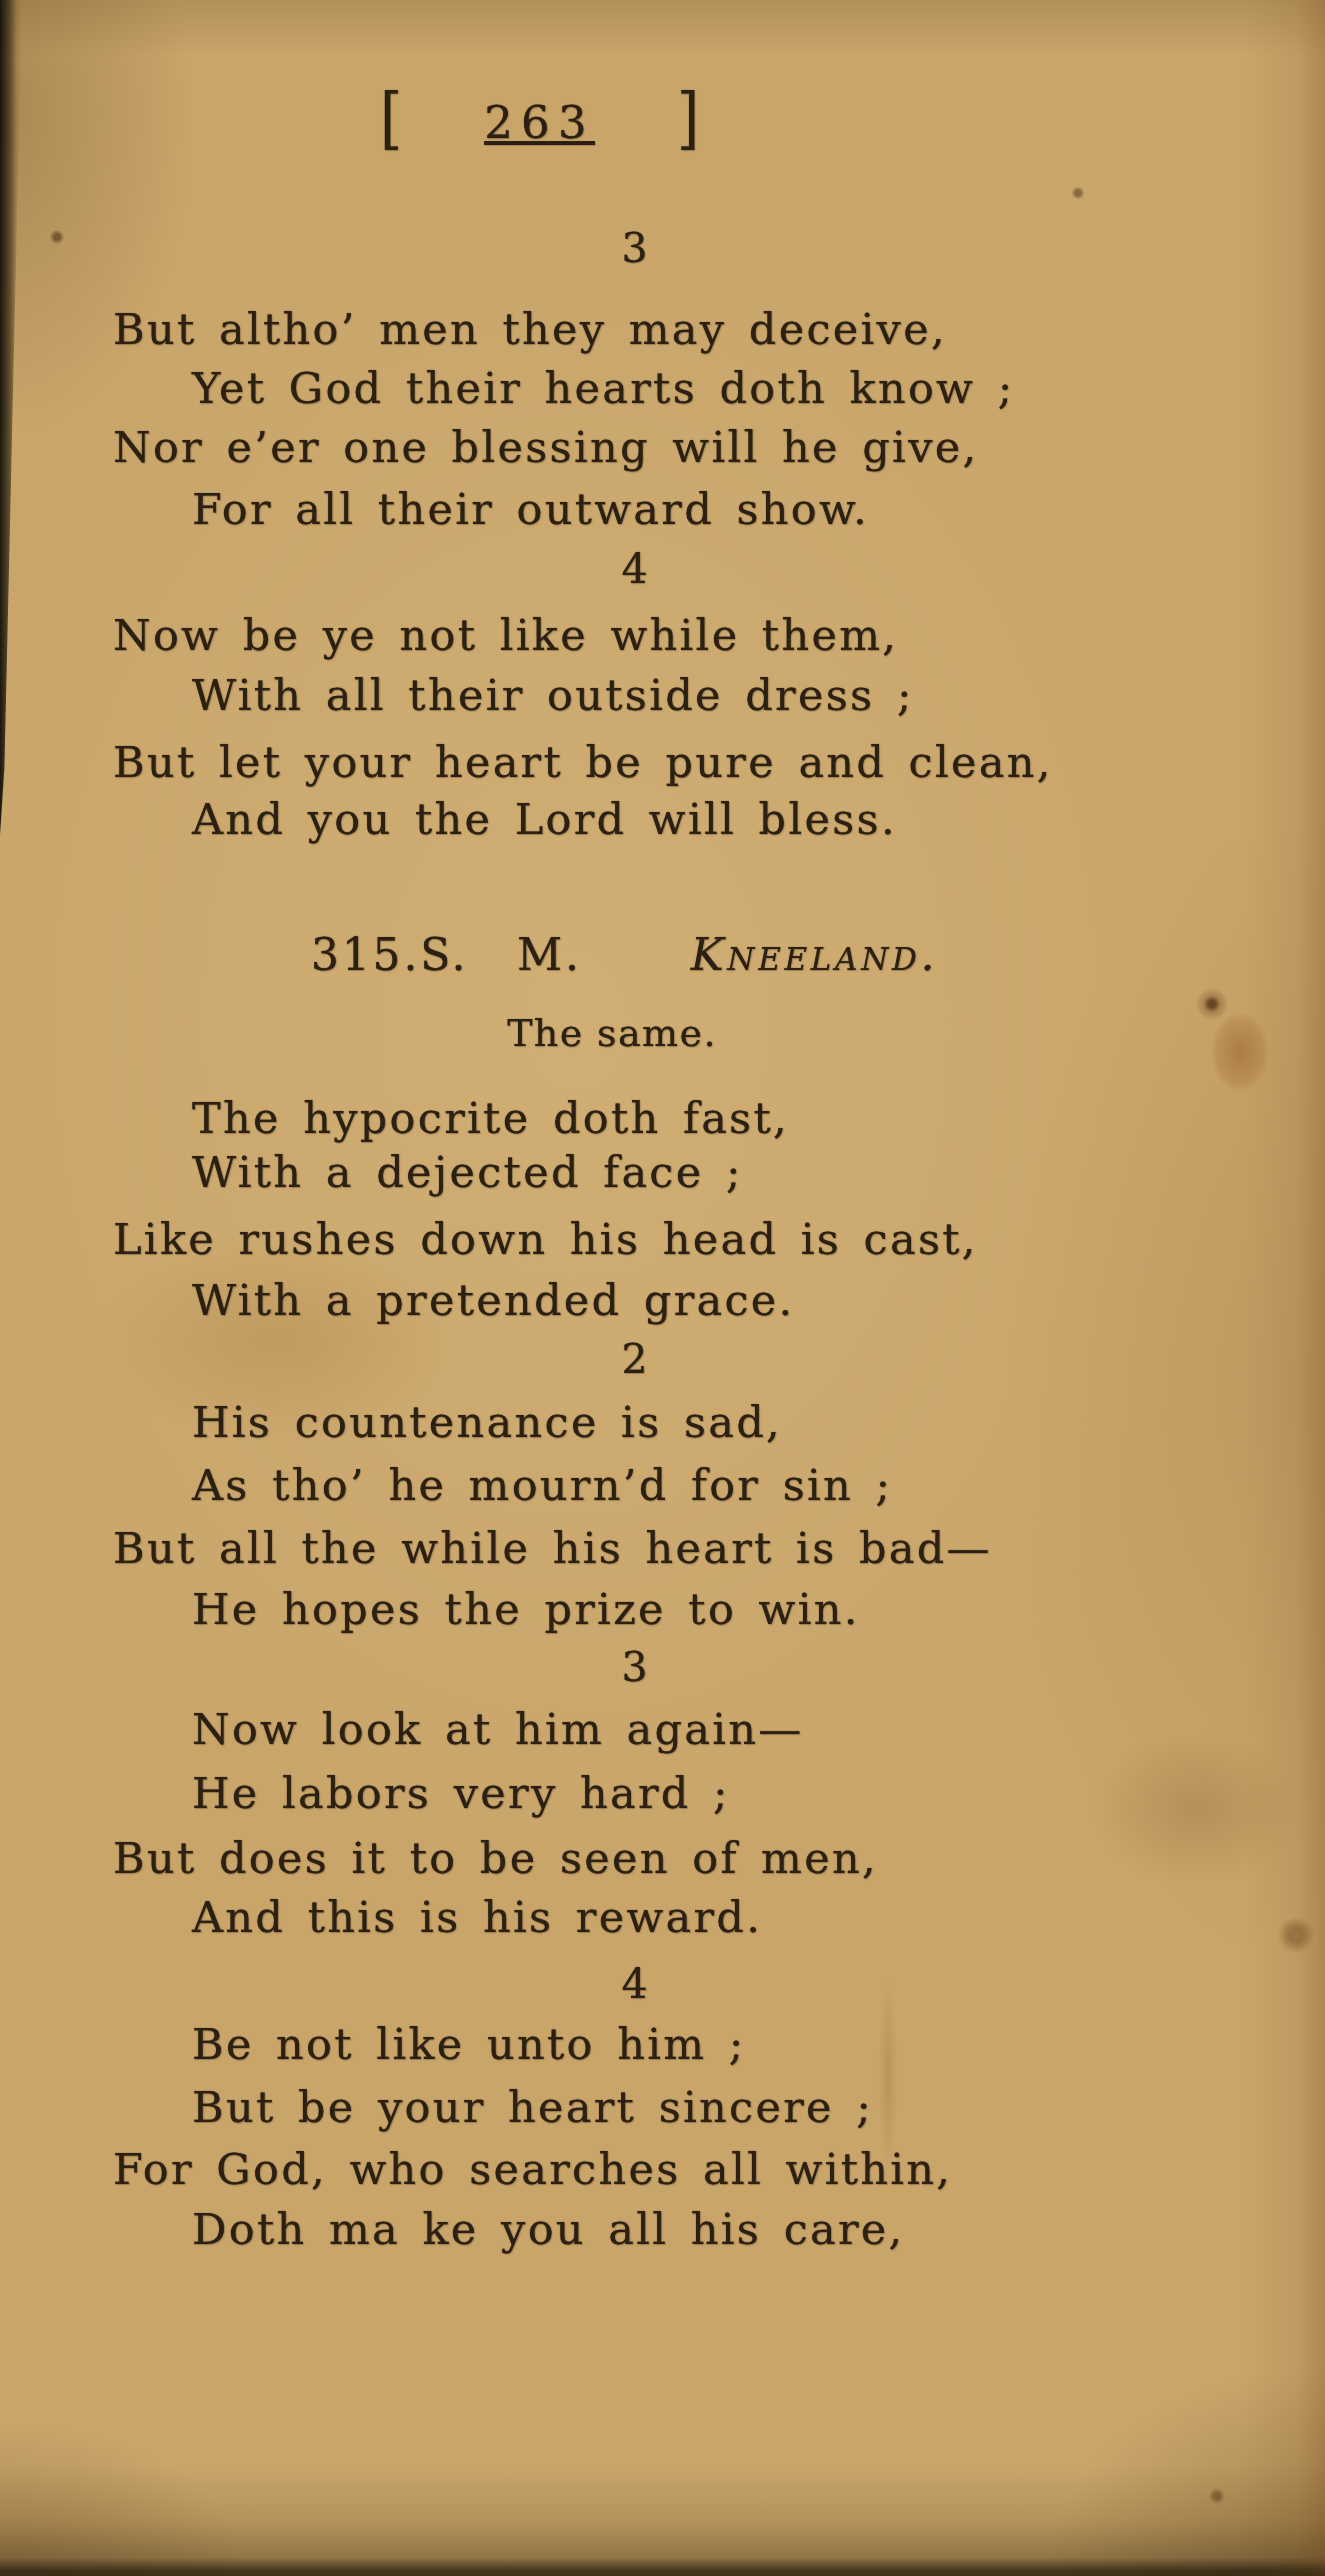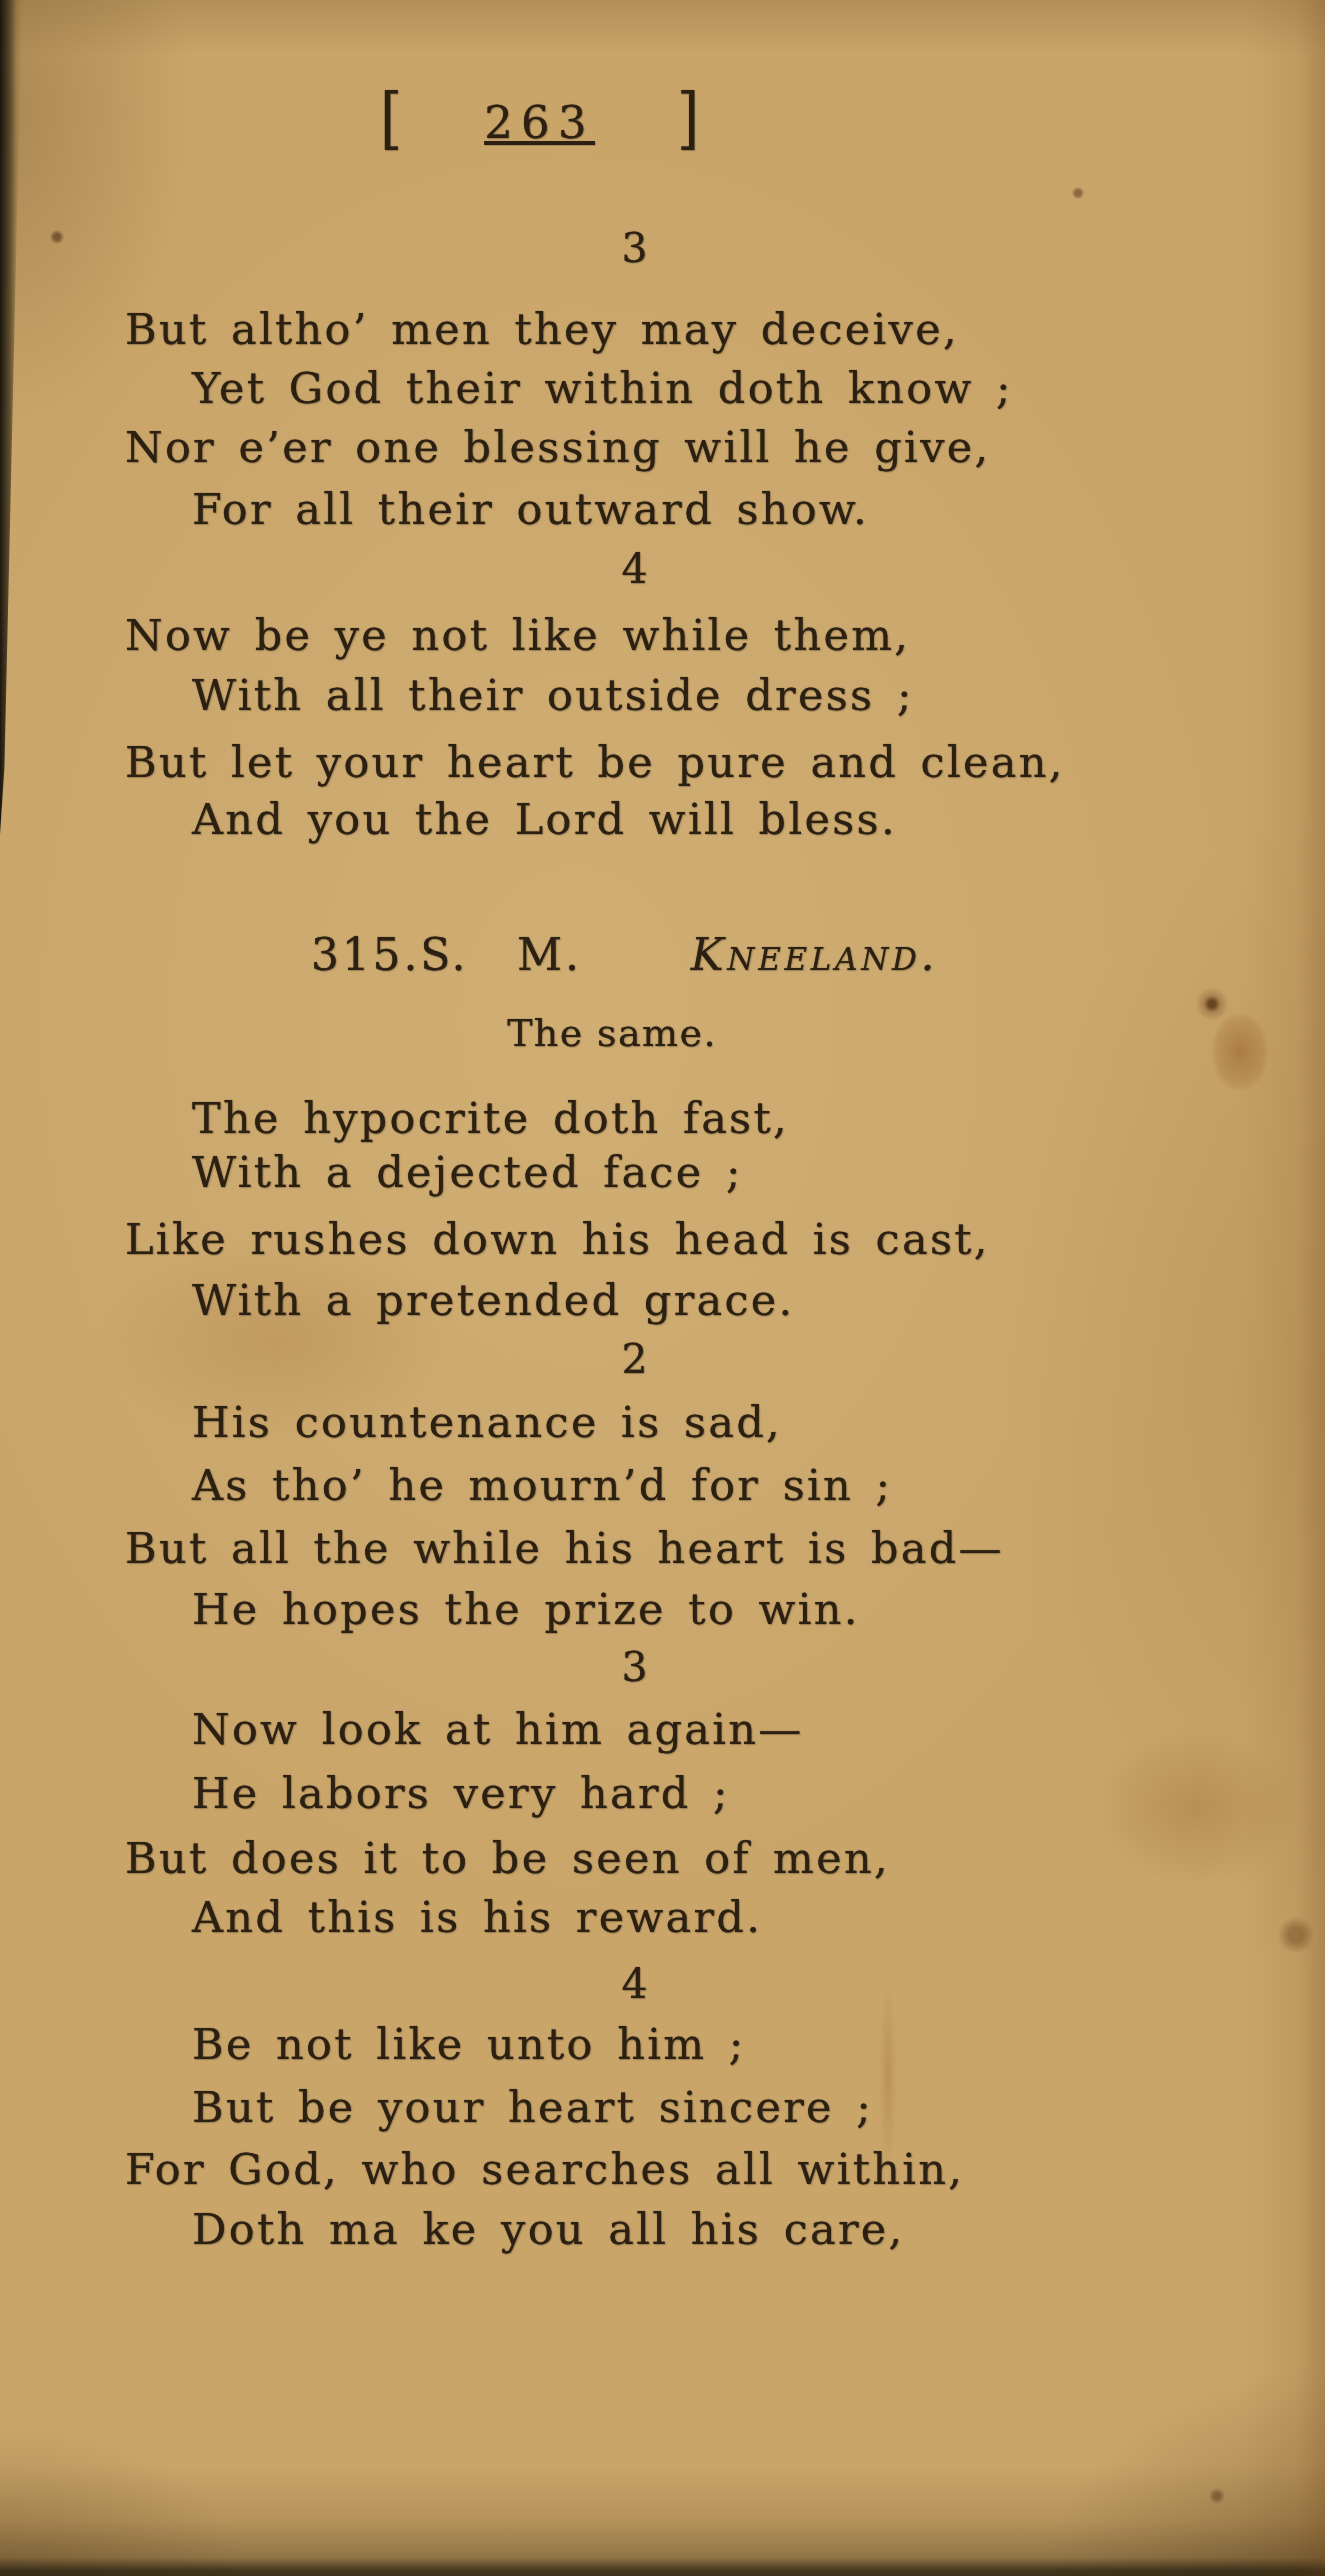--- a/index.html
+++ b/index.html
@@ -46,21 +46,21 @@
     position: absolute; left: 378px; top: 85px;
     display: flex; align-items: center; gap: 80px;
     white-space: nowrap;
   }
   .bracket { font-size: 67px; line-height: 1; transform: scaleX(0.85); }
   .pagenum { font-size: 45px; letter-spacing: 8.3px; padding-top: 7.4px; text-decoration: underline; }
   .verse-line {
     position: absolute; font-size: 43px; line-height: 1.2;
     letter-spacing: 2.3px; word-spacing: 6.5px; white-space: nowrap;
   }
-  .flush  { left: 113px; margin-left: 12px; }
+  .flush  { left: 113px; }
   .indent { left: 192px; }
   .verse-number {
     position: absolute; left: 0; width: 1270px; text-align: center;
     font-size: 41px; letter-spacing: 0.9px;
   }
   .hymn-heading {
     position: absolute; left: 311px; top: 929px;
     font-size: 44px; white-space: nowrap;
   }
   .h-num   { letter-spacing: 2.8px; }
@@ -79,21 +79,21 @@
   <div class="left-edge"></div>
 
   <div class="page-header ink">
     <span class="bracket">[</span>
     <span class="pagenum">263</span>
     <span class="bracket">]</span>
   </div>
 
   <div class="verse-number ink" style="top:224px">3</div>
   <div class="verse-line flush  ink" style="top:304px">But altho’ men they may deceive,</div>
-  <div class="verse-line indent ink" style="top:363px">Yet God their within doth know ;</div>
+  <div class="verse-line indent ink" style="top:363px">Yet God their hearts doth know ;</div>
   <div class="verse-line flush  ink" style="top:422px">Nor e’er one blessing will he give,</div>
   <div class="verse-line indent ink" style="top:484px">For all their outward show.</div>
 
   <div class="verse-number ink" style="top:545px">4</div>
   <div class="verse-line flush  ink" style="top:610px">Now be ye not like while them,</div>
   <div class="verse-line indent ink" style="top:670px">With all their outside dress ;</div>
   <div class="verse-line flush  ink" style="top:737px">But let your heart be pure and clean,</div>
   <div class="verse-line indent ink" style="top:794px">And you the Lord will bless.</div>
 
   <div class="hymn-heading ink">

